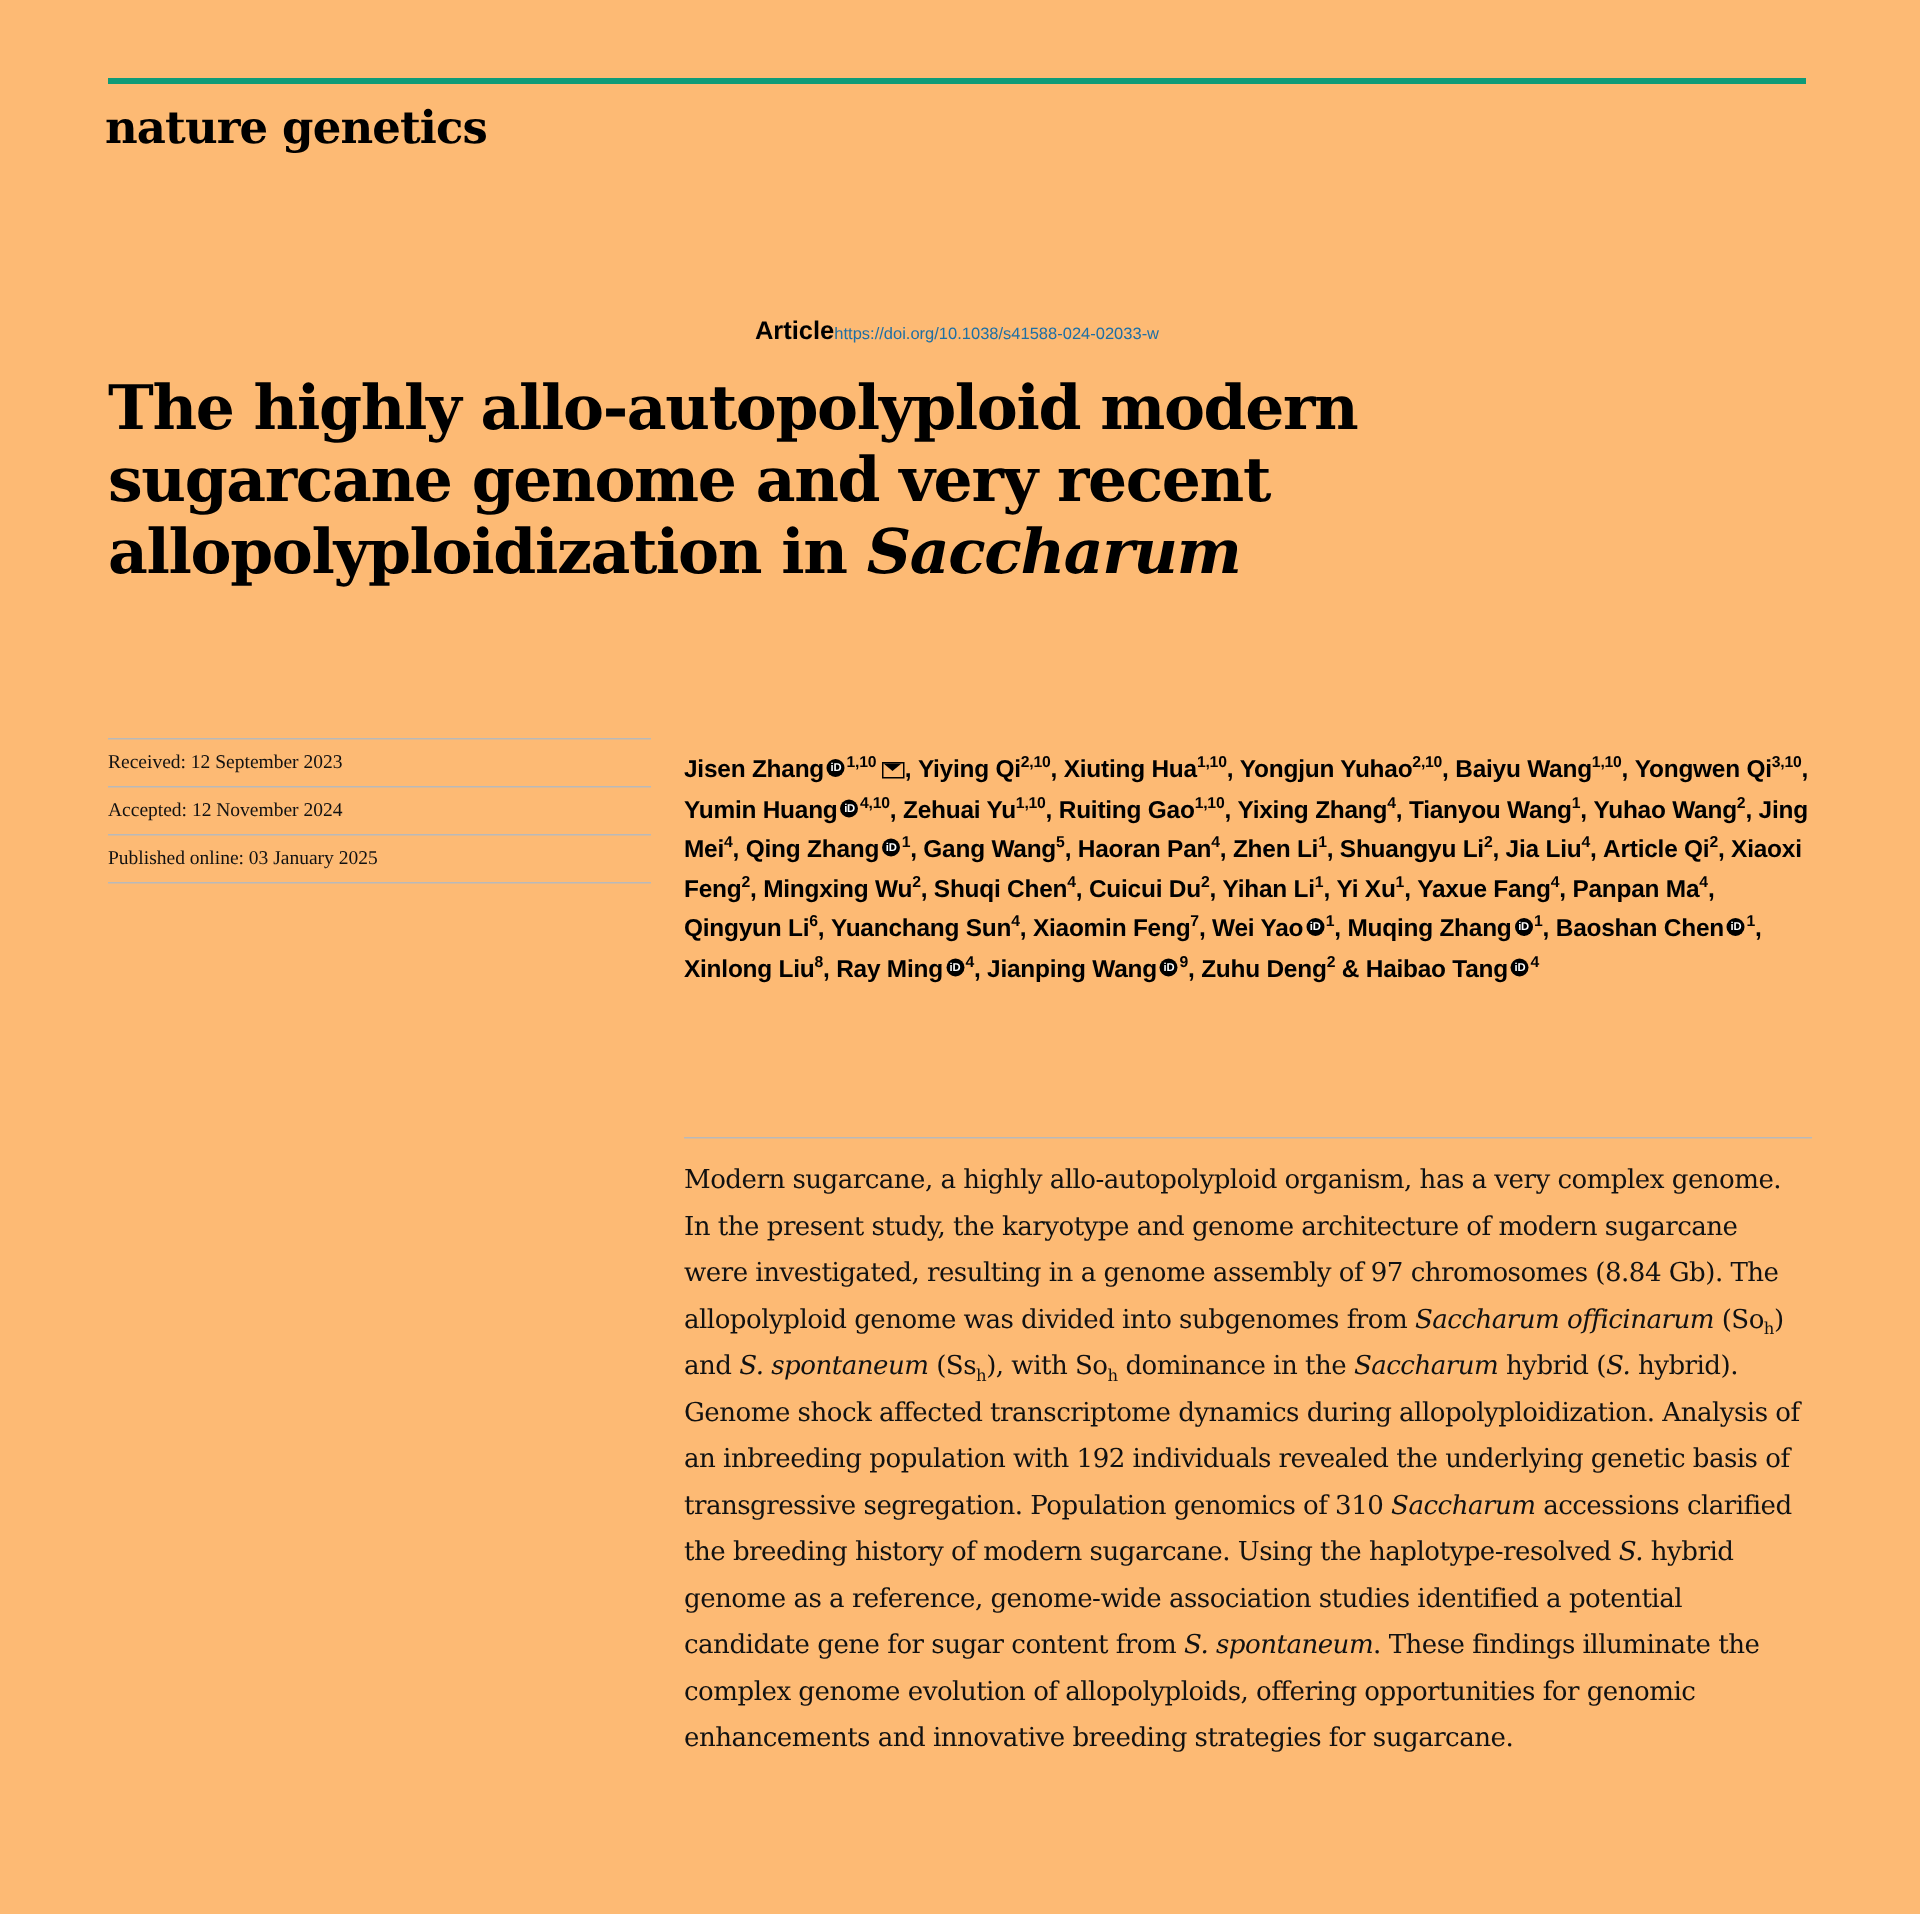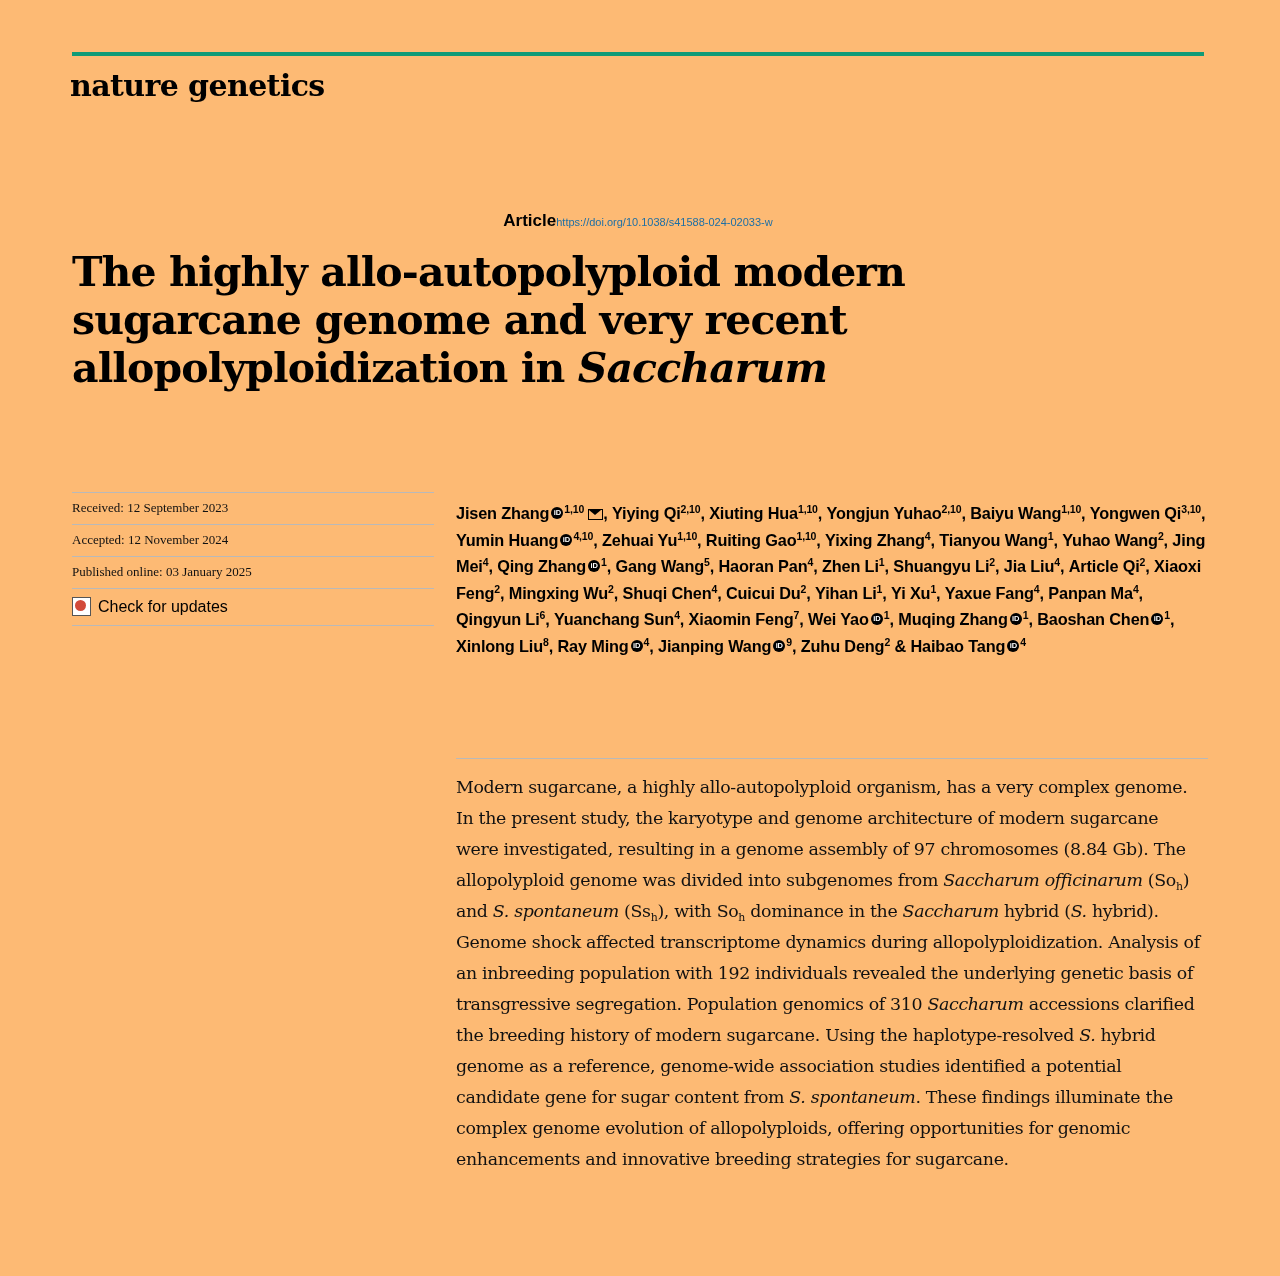--- a/index.html
+++ b/index.html
@@ -215,24 +215,20 @@
   <h1 class="title">
     <span>The highly allo-autopolyploid modern</span><br>
     <span>sugarcane genome and very recent</span><br>
     <span>allopolyploidization in </span><span class="ital">Saccharum</span>
   </h1>
 
   <div class="dates">
     <div class="date-row">Received: 12 September 2023</div>
     <div class="date-row">Accepted: 12 November 2024</div>
     <div class="date-row">Published online: 03 January 2025</div>
-    <div class="check-row">
-      <span class="check-badge"></span>
-      <span>Check for updates</span>
-    </div>
   </div>
 
   <div class="authors">
     <b>Jisen Zhang</b><span class="orcid"></span><sup>1,10</sup><span class="envelope"></span>,
     <b>Yiying Qi</b><sup>2,10</sup>, <b>Xiuting Hua</b><sup>1,10</sup>, <b>Yongjun Yuhao</b><sup>2,10</sup>, <b>Baiyu Wang</b><sup>1,10</sup>,
     <b>Yongwen Qi</b><sup>3,10</sup>, <b>Yumin Huang</b><span class="orcid"></span><sup>4,10</sup>, <b>Zehuai Yu</b><sup>1,10</sup>, <b>Ruiting Gao</b><sup>1,10</sup>, <b>Yixing Zhang</b><sup>4</sup>,
     <b>Tianyou Wang</b><sup>1</sup>, <b>Yuhao Wang</b><sup>2</sup>, <b>Jing Mei</b><sup>4</sup>, <b>Qing Zhang</b><span class="orcid"></span><sup>1</sup>, <b>Gang Wang</b><sup>5</sup>,
     <b>Haoran Pan</b><sup>4</sup>, <b>Zhen Li</b><sup>1</sup>, <b>Shuangyu Li</b><sup>2</sup>, <b>Jia Liu</b><sup>4</sup>, <b>Article Qi</b><sup>2</sup>, <b>Xiaoxi Feng</b><sup>2</sup>,
     <b>Mingxing Wu</b><sup>2</sup>, <b>Shuqi Chen</b><sup>4</sup>, <b>Cuicui Du</b><sup>2</sup>, <b>Yihan Li</b><sup>1</sup>, <b>Yi Xu</b><sup>1</sup>, <b>Yaxue Fang</b><sup>4</sup>,
     <b>Panpan Ma</b><sup>4</sup>, <b>Qingyun Li</b><sup>6</sup>, <b>Yuanchang Sun</b><sup>4</sup>, <b>Xiaomin Feng</b><sup>7</sup>, <b>Wei Yao</b><span class="orcid"></span><sup>1</sup>,

